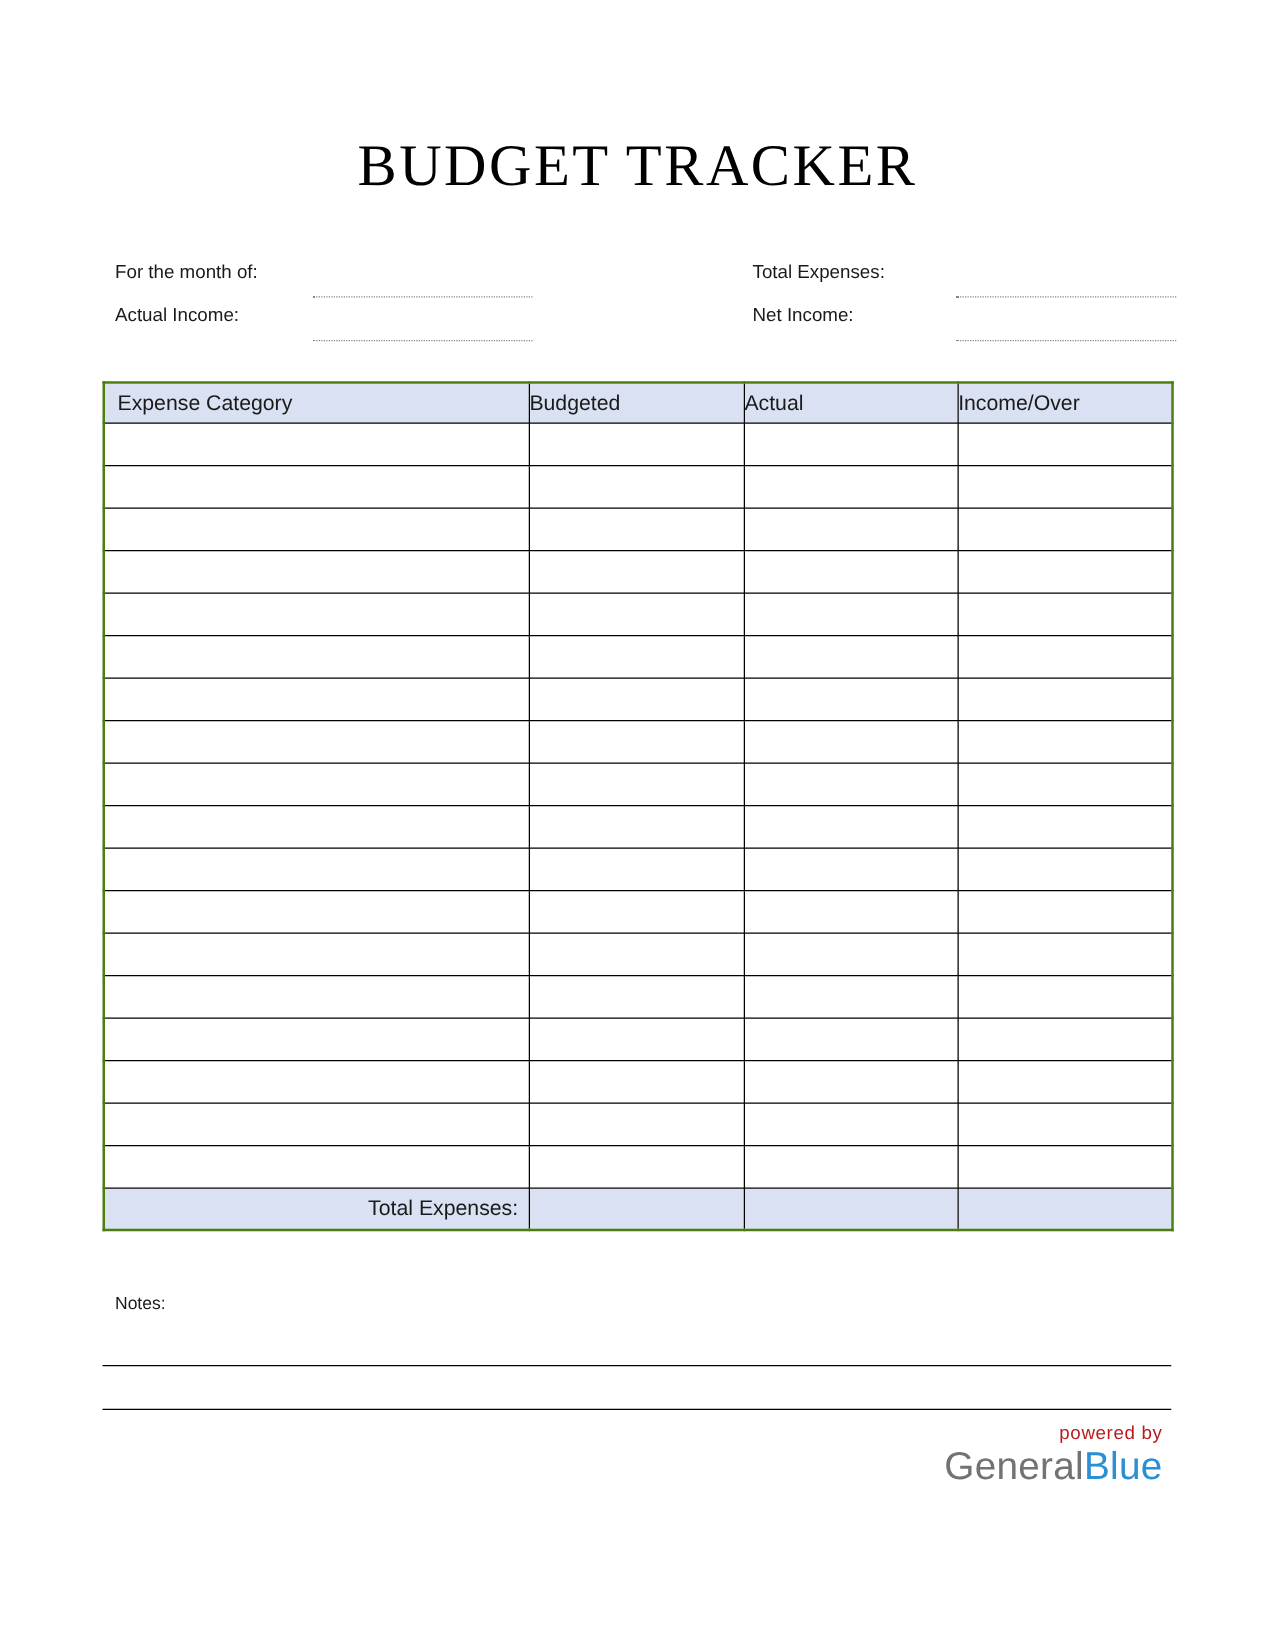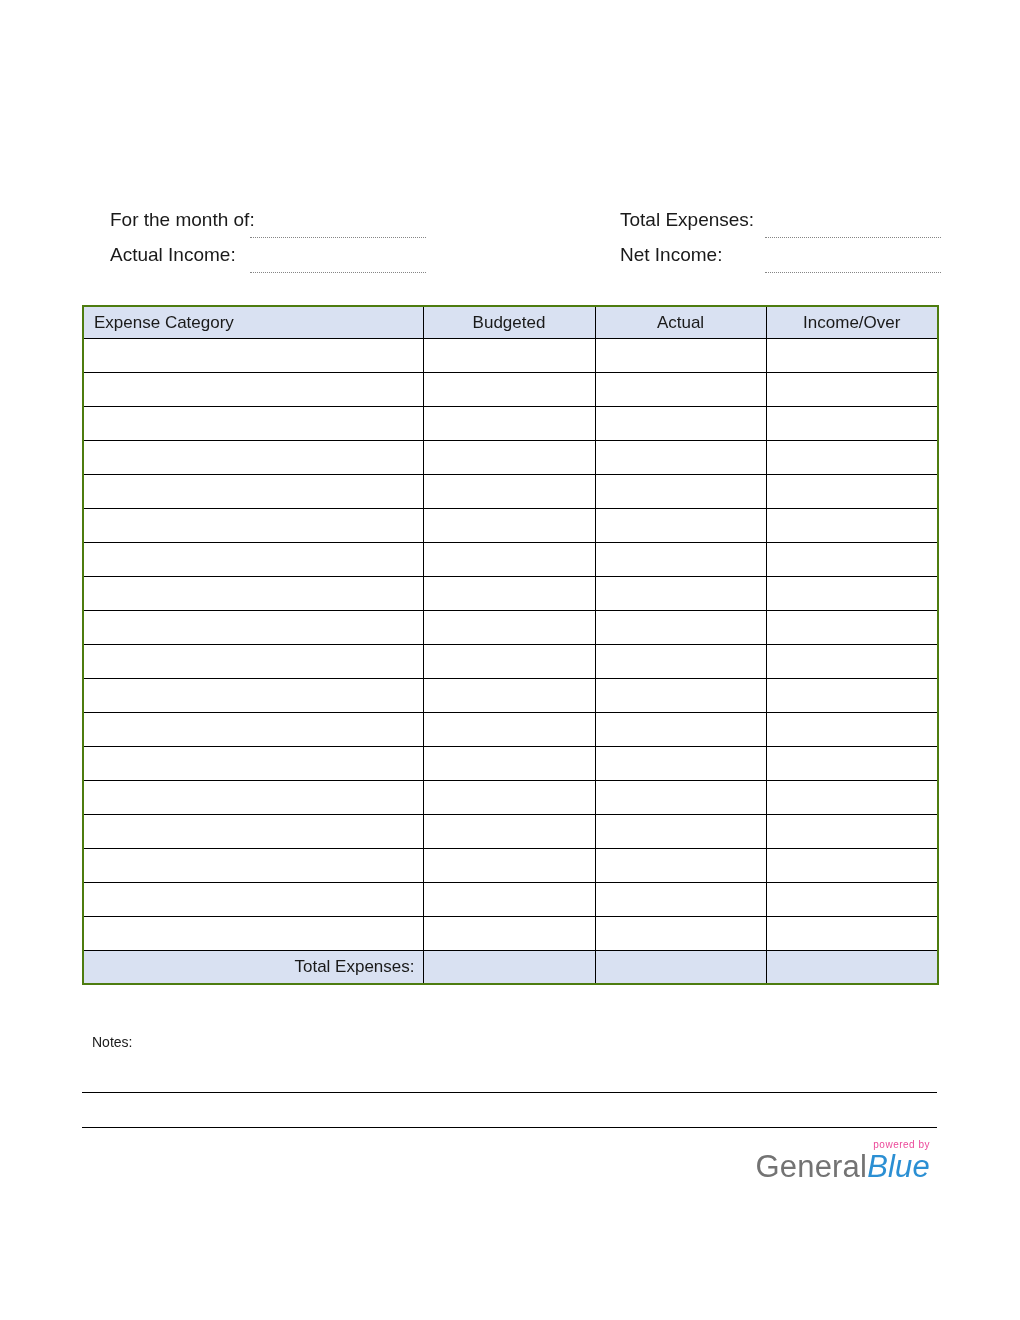--- a/index.html
+++ b/index.html
@@ -21,23 +21,22 @@
     text-align:center;
     font-family:"Liberation Serif", serif;
     font-weight:normal;
     font-size:47px;
     letter-spacing:2px;
     color:#000000;
   }
   
   .field-label{
     position:absolute;
-    font-size:19px;
+    font-size:15px;
     white-space:nowrap;
-    margin-left:18px;
   }
   .lbl-month{left:92px; top:209px;}
   .lbl-income{left:92px; top:244px;}
   .lbl-expenses{left:602px; top:209px;}
   .lbl-net{left:602px; top:244px;}
   .dotline{
     position:absolute;
     width:172px; height:22px;
     background:transparent;
     border:none;
@@ -65,21 +64,21 @@
   .budget-table td{
     border:1px solid #000000;
     font-size:17px;
     font-weight:normal;
     padding:0;
     overflow:hidden;
   }
   .budget-table thead th{
     background:var(--header-fill, #d9e1f2);
     height:31px;
-    text-align:center;
+    text-align:left;
   }
   .budget-table thead th.col-category{
     text-align:left;
     padding-left:10px;
   }
   .budget-table tbody td{ height:33px; background:#ffffff;}
   .budget-table tfoot td{
     background:var(--header-fill, #d9e1f2);
     height:32px;
   }
@@ -103,36 +102,37 @@
   .note-line-1{top:1092px;}
   .note-line-2{top:1127px;}
   
   .branding{
     position:absolute;
     right:90px; top:1139px;
     text-align:right;
     line-height:1.1;
   }
   .powered-by{
-    font-size:10px;
-    color:#ec4899;
+    font-size:15px;
+    color:#b91c1c;
     letter-spacing:0.5px;
   }
   .brand{
     font-size:31px;
     letter-spacing:0.2px;
   }
   .brand-general{color:#737373;}
-  .brand-blue{color:var(--brand-blue, #2b8fd3);font-style:italic;}
+  .brand-blue{color:var(--brand-blue, #2b8fd3);}
 </style>
 </head>
 <body>
 
 <div class="page">
 
+  <h1 class="title">BUDGET TRACKER</h1>
 
   <span class="field-label lbl-month">For the month of:</span>
   <input class="dotline line-month" type="text" value="" style="">
 
   <span class="field-label lbl-income">Actual Income:</span>
   <input class="dotline line-income" type="text" value="" style="">
 
   <span class="field-label lbl-expenses">Total Expenses:</span>
   <input class="dotline line-expenses" type="text" value="" style="">
 

